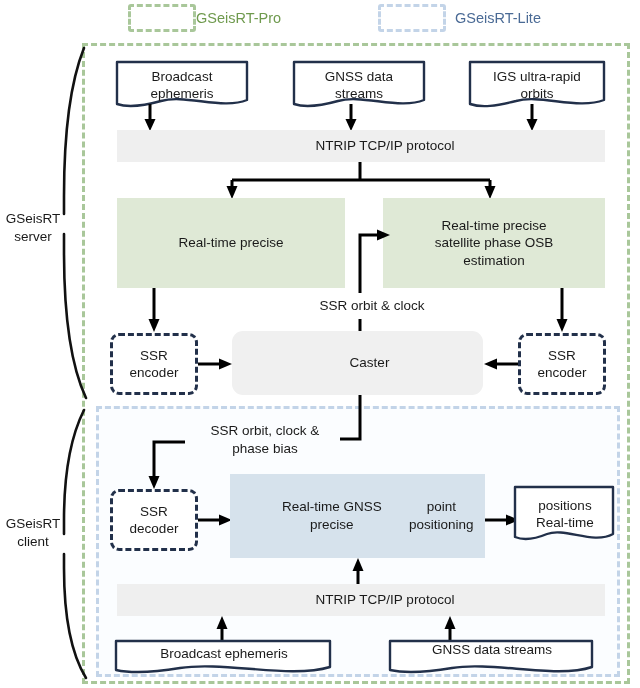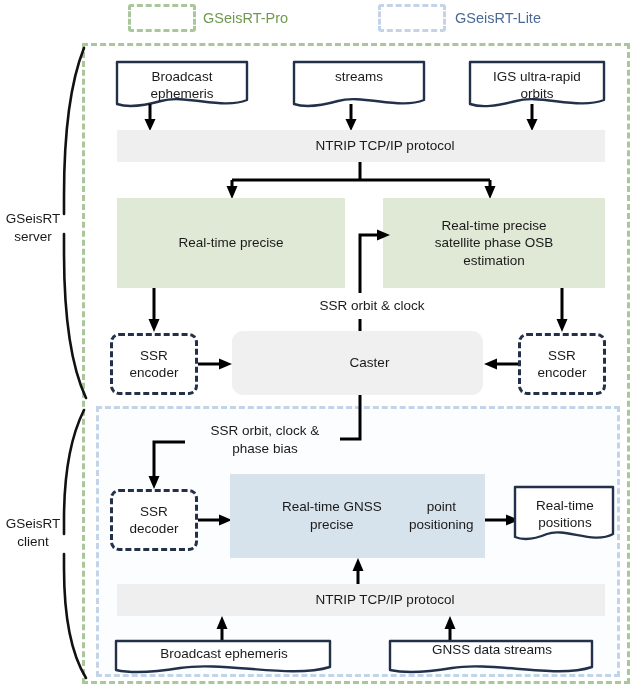--- a/index.html
+++ b/index.html
@@ -67,21 +67,21 @@
   .side-label{
     position:absolute;text-align:center;font-size:13.5px;line-height:1.3;
   }
   svg{overflow:visible;}
 </style>
 </head>
 <body>
 
 <div id="canvas">
 
-  <div class="abs" style="left:128px;top:4px;display:flex;align-items:center;gap:7px;">
+  <div class="abs" style="left:128px;top:4px;display:flex;align-items:center;gap:0;">
     <div class="legend-swatch pro"></div>
     <div class="legend-label pro">GSeisRT-Pro</div>
   </div>
   <div class="abs" style="left:370px;top:4px;display:flex;align-items:center;gap:9px;margin-left:8px;">
     <div class="legend-swatch lite"></div>
     <div class="legend-label lite">GSeisRT-Lite</div>
   </div>
 
   <div class="abs container-pro" style="left:82px;top:43px;width:548px;height:641px;"></div>
   <div class="abs container-lite" style="left:96px;top:406px;width:524px;height:271px;"></div>
@@ -109,20 +109,21 @@
   </svg>
   <div class="doc-label" style="left:115px;top:68px;width:134px;">
     <div>Broadcast</div>
     <div>ephemeris</div>
   </div>
 
   <svg class="abs" style="left:292px;top:60px;width:134px;height:50px;">
     <path d="M2,2 L132,2 L132,40 C108,50 70,34 46,41 C28,46 14,48 2,44 Z" fill="#ffffff" stroke="#22304a" stroke-width="2.4" stroke-linejoin="round"></path>
   </svg>
   <div class="doc-label" style="left:292px;top:68px;width:134px;">
+    <div>GNSS data</div>
     <div>streams</div>
   </div>
 
   <svg class="abs" style="left:468px;top:60px;width:138px;height:50px;">
     <path d="M2,2 L136,2 L136,40 C110,50 72,34 48,41 C28,46 14,48 2,44 Z" fill="#ffffff" stroke="#22304a" stroke-width="2.4" stroke-linejoin="round"></path>
   </svg>
   <div class="doc-label" style="left:468px;top:68px;width:138px;">
     <div>IGS ultra-rapid</div>
     <div>orbits</div>
   </div>
@@ -233,22 +234,22 @@
 
   <svg class="abs" style="left:485px;top:512px;width:36px;height:16px;">
     <path d="M0,8 L24,8" stroke="#000" stroke-width="3" fill="none"></path>
     <path d="M34,8 L21,2.5 L21,13.5 Z" fill="#000"></path>
   </svg>
 
   <svg class="abs" style="left:513px;top:485px;width:104px;height:62px;">
     <path d="M2,2 L100,2 L100,49 C80,60 52,42 34,49 C22,54 12,56 2,52 Z" fill="#ffffff" stroke="#22304a" stroke-width="2.4" stroke-linejoin="round"></path>
   </svg>
   <div class="doc-label" style="left:513px;top:497px;width:104px;">
+    <div>positions</div>
     <div>Real-time</div>
-    <div>positions</div>
   </div>
 
   <svg class="abs" style="left:348px;top:558px;width:20px;height:28px;">
     <path d="M10,28 L10,11" stroke="#000" stroke-width="3" fill="none"></path>
     <path d="M10,0 L4.5,13 L15.5,13 Z" fill="#000"></path>
   </svg>
 
   <div class="abs box band" style="left:117px;top:584px;width:488px;height:32px;">
     <span>NTRIP TCP/IP protocol</span>
   </div>

